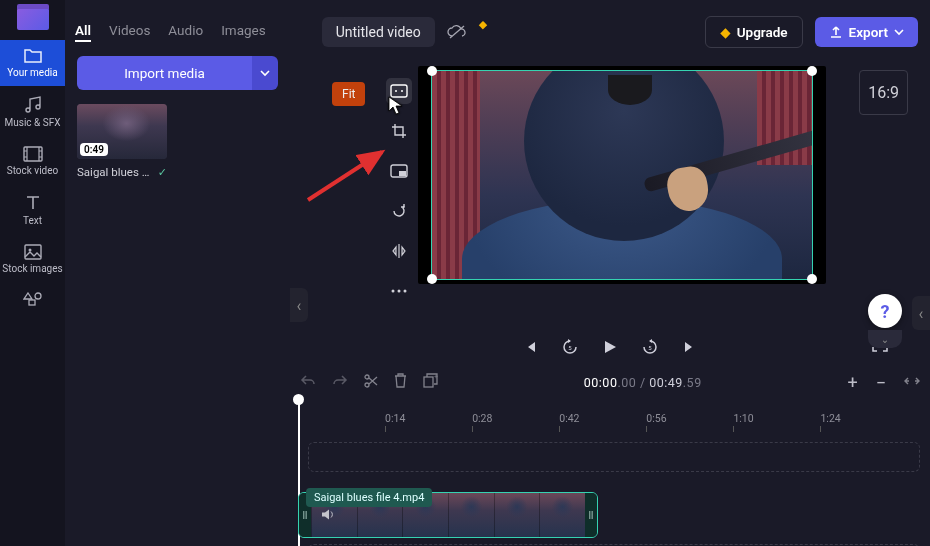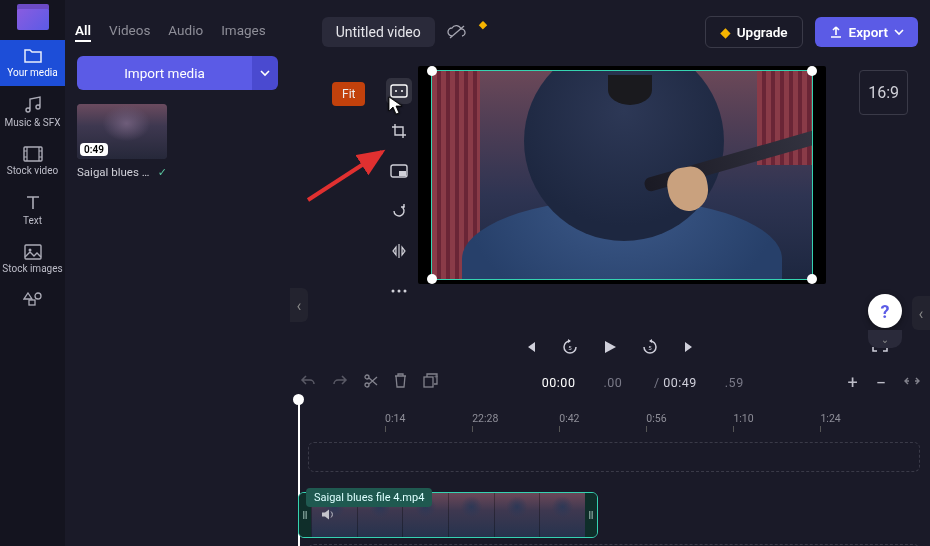--- a/index.html
+++ b/index.html
@@ -74,21 +74,21 @@
   .collapse-right{position:absolute; top:296px; right:0; width:18px; height:34px; background:#23232f; border-radius:6px 0 0 6px; display:flex; align-items:center; justify-content:center; color:#888;}
   .help-btn{position:absolute; bottom:218px; right:28px; width:34px; height:34px; background:#fff; border-radius:50%; display:flex; align-items:center; justify-content:center; font-weight:700; color:#5b5be6; font-size:18px; box-shadow:0 2px 6px rgba(0,0,0,.4);}
   .help-expand{position:absolute; bottom:198px; right:28px; width:34px; height:18px; background:#2a2a3a; border-radius:0 0 10px 10px; display:flex; align-items:center; justify-content:center; color:#888; font-size:10px;}
 
   
   .timeline { position:absolute; left:290px; right:0; top:366px; bottom:0; }
   .tl-toolbar { height:32px; display:flex; align-items:center; gap:16px; padding:0 10px; font-size:13px; color:#8e8e98;}
   .tl-toolbar .tbtn{cursor:pointer; opacity:.55;}
   .tl-toolbar .tbtn.enabled{opacity:.9;}
   .tl-time { flex:1; text-align:center; color:#cfcfda; font-size:12.5px; letter-spacing:.5px;}
-  .tl-time .sub{color:#7a7a88;padding-left:28px;}
+  .tl-time .sub{color:#7a7a88;}
   .tl-toolbar .right{display:flex; gap:18px; align-items:center;}
   .ruler { position:relative; height:38px; }
   .ruler .playhead{position:absolute; left:8px; top:0; bottom:-150px; width:1.5px; background:#fff;}
   .ruler .playhead::before{content:""; position:absolute; top:-4px; left:-5px; width:11px; height:11px; background:#fff; border-radius:50%;}
   .ruler .ticks{position:absolute; left:8px; right:10px; top:14px; height:14px;}
   .ruler .tick{position:absolute; top:0; font-size:10.5px; color:#8e8e98;}
   .ruler .tick::before{content:"";position:absolute;left:0;top:14px;width:1px;height:6px;background:#555;}
   .track-area{position:relative; padding-left:8px;}
   .ghost-track{height:30px; border:1px dashed #3a3a48; border-radius:6px; margin:6px 10px;}
   .clip-label{position:absolute; top:-4px; left:8px; background:#1f5950; color:#dff; font-size:11px; padding:3px 8px; border-radius:4px; z-index:2;}
@@ -356,21 +356,21 @@
       <span class="tbtn enabled"><svg width="16" height="12" viewBox="0 0 16 12">
             <path d="M1 6h4M11 6h4M4 3L1 6l3 3M12 3l3 3-3 3" stroke="currentColor" stroke-width="1.4" fill="none"></path>
           </svg></span>
     </div>
   </div>
 
   <div class="ruler">
     <div class="playhead"></div>
     <div class="ticks">
       <span class="tick" style="left:14%">0:14</span>
-      <span class="tick" style="left:28%">22:28</span>
+      <span class="tick" style="left:28%">0:28</span>
       <span class="tick" style="left:42%">0:42</span>
       <span class="tick" style="left:56%">0:56</span>
       <span class="tick" style="left:70%">1:10</span>
       <span class="tick" style="left:84%">1:24</span>
     </div>
   </div>
 
   <div class="track-area">
     <div class="ghost-track"></div>
     <div style="position:relative;">

